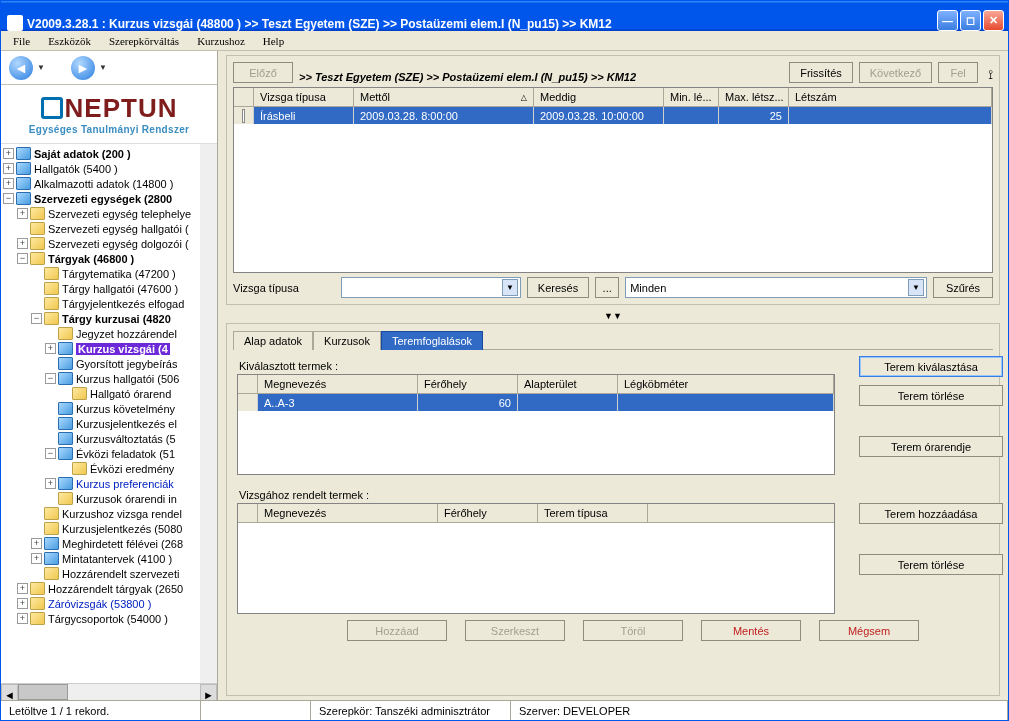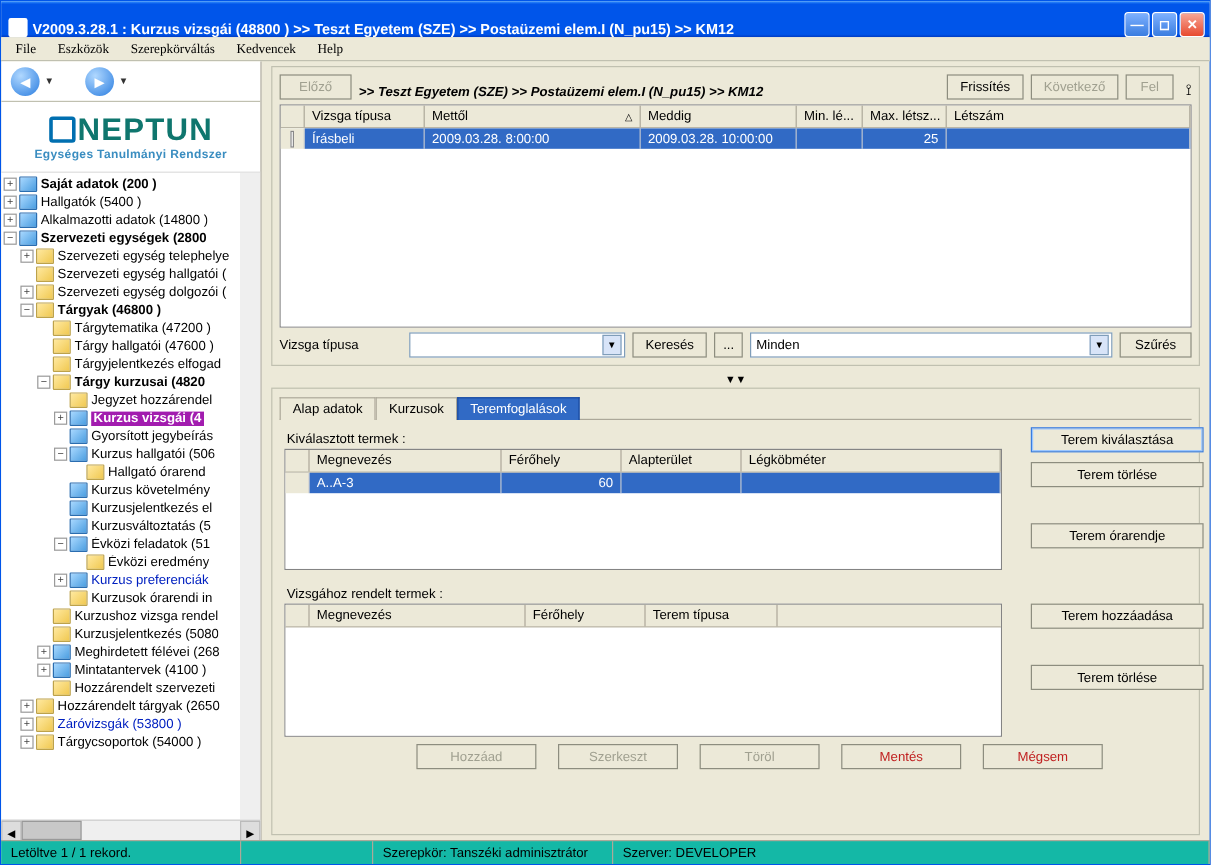--- a/index.html
+++ b/index.html
@@ -56,21 +56,21 @@
     background: radial-gradient(circle at 35% 30%, #b0d8ff, #2a7de0);
     display: flex; align-items: center; justify-content: center; color: white; font-size: 14px;
   }
   .nav-drop { font-size: 8px; color: #333; }
   .content { flex: 1; display: flex; overflow: hidden; }
   .sidebar {
     width: 217px; border-right: 1px solid #aca899; background: #fff;
     display: flex; flex-direction: column;
   }
   .logo-area { padding: 8px 6px; border-bottom: 1px solid #ddd; text-align: center; }
-  .logo-neptun { font-family: Arial Black, Arial; font-size: 26px; font-weight: 900; color: #0f766e; letter-spacing: 1px; }
+  .logo-neptun { font-family: Arial Black, Arial; font-size: 26px; font-weight: 900; color: #7f1d1d; letter-spacing: 1px; }
   .logo-neptun .sq { display:inline-block; width:22px; height:22px; border:3px solid #006fb0; border-radius:3px; vertical-align: -2px; margin-right:2px; position:relative;}
   .logo-sub { font-size: 10px; color: #3a8dc0; font-weight: bold; letter-spacing: 0.3px; }
   .tree {
     flex: 1; overflow: auto; padding: 2px 0 2px 2px; font-size: 11px;
     background: #fff;
   }
   .tree-row {
     display: flex; align-items: center; height: 15px; white-space: nowrap;
     padding-right: 2px;
   }
@@ -82,21 +82,21 @@
   .twist.none { border: none; background: transparent; }
   .ticon {
     width: 15px; height: 13px; margin-right: 3px; flex-shrink: 0;
     background: linear-gradient(135deg, #ffe9a0, #f0c850);
     border: 1px solid #bda24a; border-radius: 1px;
   }
   .ticon.blue { background: linear-gradient(135deg, #a8d8ff, #4a9de0); border-color:#2a6db0;}
   .tlabel { overflow: hidden; text-overflow: ellipsis; }
   .tlabel.bold { font-weight: bold; }
   .tlabel.link { color: #0020c0; }
-  .tlabel.selected { background: #a21caf; color: #fff; padding: 0 2px; }
+  .tlabel.selected { background: #6d28d9; color: #fff; padding: 0 2px; }
   .h-scrollbar { height: 17px; background: #efefef; border-top: 1px solid #ccc; display:flex;}
   .h-scrollbar .btn { width:17px; background:#ddd; border:1px solid #bbb;}
   .h-scrollbar .thumb { width:50px; background:#c8c8c8; border:1px solid #999;}
   .v-scroll-fake { width:17px; background:#efefef;}
 
   .main { flex: 1; padding: 4px 8px 4px 8px; overflow: hidden; display:flex; flex-direction:column;}
   .panel {
     border: 1px solid #c0c0b0; background: #ece9d8; padding: 6px;
   }
   .top-panel { margin-bottom: 4px; }
@@ -148,21 +148,21 @@
   .tab.active { background: #316ac5; color:#fff; border-color:#1a4aa0;}
   .tab-content { padding: 6px 4px; }
 
   .section-label { margin: 4px 0 2px 2px; }
   .right-btns { display:flex; flex-direction:column; gap:8px; width: 130px; margin-left: 20px;}
   .right-btns .btn { width: 144px;}
   .bottom-btns { display:flex; gap:18px; justify-content:center; padding: 6px 0 2px 40px;}
   .bottom-btns .btn { width: 100px;}
   .btn.red { color: #c02020;}
   .statusbar {
-    height: 20px; border-top: 1px solid #aca899; background:#14b8a6;
+    height: 20px; border-top: 1px solid #aca899; background:#ffffff;
     display:flex; align-items:center; font-size:11px;
   }
   .status-cell { border-right: 1px solid #aca899; padding: 0 8px; height:100%; display:flex; align-items:center;}
   .pin-icon { font-size:13px; margin-left:4px;}
   .rowcheck { width:14px; height:14px; border:1px solid #888; background:#fff; margin: 0 2px;}
   .hdrcheck { width:20px;}
   .flex-fill{flex:1;}
   .tri { font-size:8px;}
 </style>
 </head>
@@ -176,21 +176,21 @@
       <div class="win-btn">—</div>
       <div class="win-btn">◻</div>
       <div class="win-btn close">✕</div>
     </div>
   </div>
 
   <div class="menubar">
     <div class="menu-item">File</div>
     <div class="menu-item">Eszközök</div>
     <div class="menu-item">Szerepkörváltás</div>
-    <div class="menu-item">Kedvencek</div>
+    <div class="menu-item">Kurzushoz</div>
     <div class="menu-item">Help</div>
   </div>
 
   <div class="content">
     <div class="sidebar">
       <div class="toolbar-nav">
         <div class="nav-btn">◄</div>
         <span class="nav-drop">▼</span>
         <div style="width:18px"></div>
         <div class="nav-btn">►</div>

